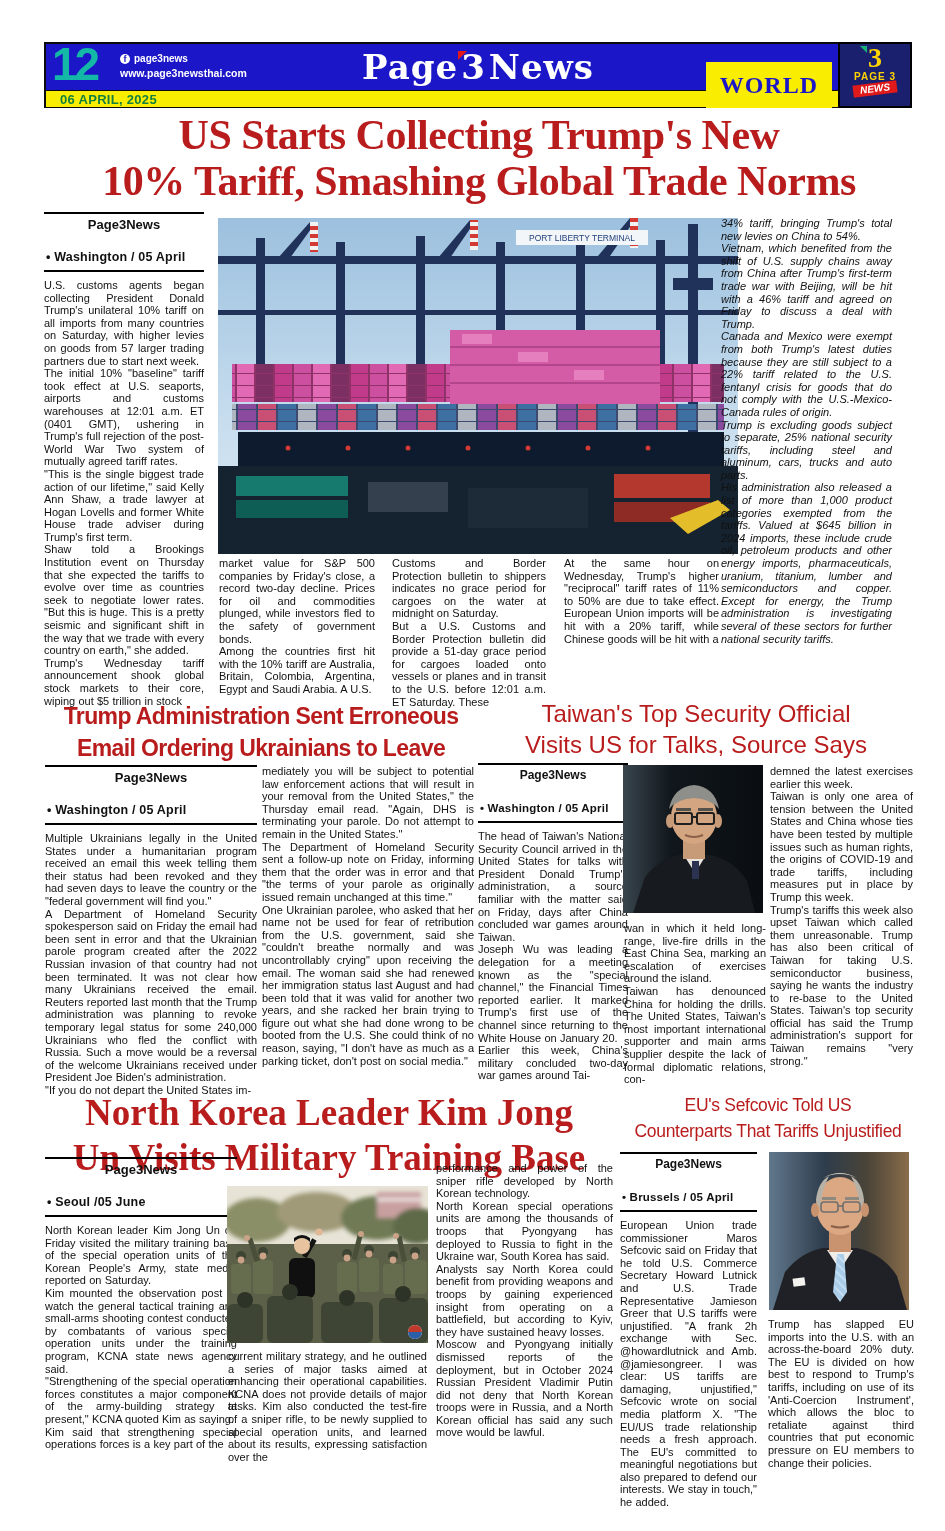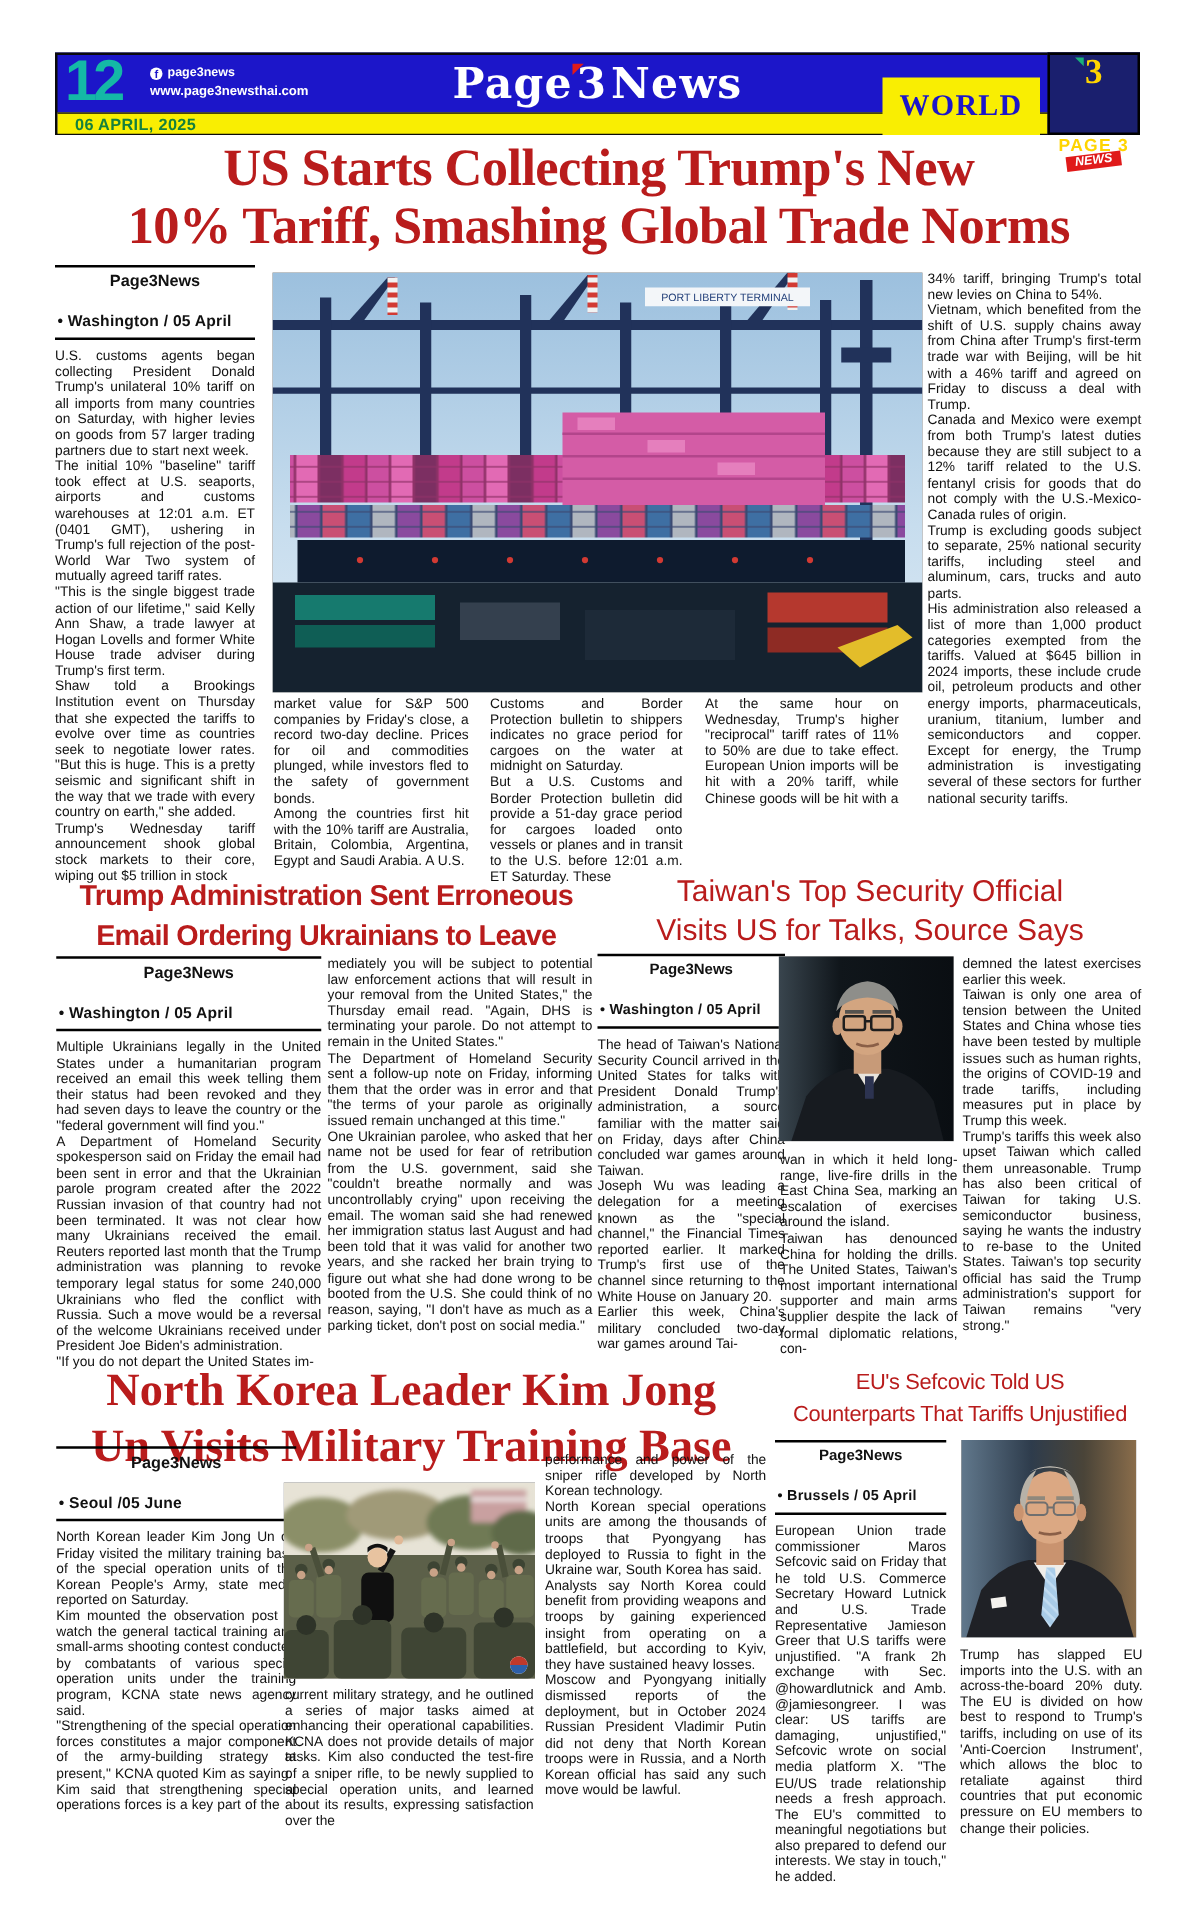--- a/index.html
+++ b/index.html
@@ -24,21 +24,21 @@
   .masthead .m3::before{content:"";position:absolute;left:0;top:4px;width:0;height:0;
             border-left:9px solid #e01a1a;border-bottom:9px solid transparent;}
   .world-box{position:absolute;right:78px;top:18px;z-index:2;background:#f9ee02;padding:0 14px;height:46px;
              display:flex;align-items:center;}
   .world-box span{font-family:"Liberation Serif",serif;font-weight:bold;font-size:24px;color:#1c16c9;letter-spacing:1px;}
   .logo{position:absolute;right:-2px;top:-2px;z-index:3;width:74px;height:66px;background:#1a1f6e;
         border:2px solid #000;box-sizing:border-box;display:flex;flex-direction:column;align-items:center;}
   .logo-3{position:relative;font-family:"Liberation Serif",serif;font-weight:bold;font-size:28px;line-height:28px;color:#ffd400;}
   .logo-3::before{content:"";position:absolute;left:-8px;top:2px;width:0;height:0;
         border-right:7px solid #19b07a;border-bottom:7px solid transparent;}
-  .logo-page{font-size:14px;font-weight:bold;color:#ffd400;letter-spacing:1px;line-height:9px;margin-top:40px;}
+  .logo-page{font-size:10px;font-weight:bold;color:#ffd400;letter-spacing:1px;line-height:9px;}
   .logo-news{margin-top:2px;background:#e01a1a;color:#fff;font-style:italic;font-weight:bold;font-size:10px;
         line-height:12px;padding:0 7px;transform:rotate(-7deg);}
   .date-text{font-size:13px;font-weight:bold;color:#15803d;letter-spacing:0.3px;}
 
   
   .hl{position:absolute;text-align:center;color:#b91c1c;}
   .hl div{white-space:nowrap;}
   .hl-lead{left:45px;top:112px;width:868px;font-family:"Liberation Serif",serif;font-weight:bold;
            font-size:42px;line-height:46px;letter-spacing:-0.5px;}
   .hl-uk{left:45px;top:700px;width:432px;font-weight:bold;font-size:23px;line-height:32px;letter-spacing:-0.6px;}
@@ -55,21 +55,21 @@
   .byline.small .dl{font-size:11.5px;}
 
   
   .col{position:absolute;}
   .col p{margin:0;text-align:justify;font-size:11px;line-height:12.6px;word-spacing:0.2px;}
 
   .lead-col1{left:44px;top:212px;width:160px;}
   .lead-colA{left:219px;top:557px;width:156px;}
   .lead-colB{left:392px;top:557px;width:154px;}
   .lead-colC{left:564px;top:557px;width:155px;}
-  .lead-col5{left:742px;top:217px;width:171px;}
+  .lead-col5{left:721px;top:217px;width:171px;font-style:italic;}
 
   .uk-col1{left:45px;top:765px;width:212px;}
   .uk-col2{left:262px;top:765px;width:212px;}
 
   .tw-col1{left:478px;top:763px;width:150px;}
   .tw-col2{left:624px;top:922px;width:142px;}
   .tw-col3{left:770px;top:765px;width:143px;}
 
   .nk-col1{left:45px;top:1157px;width:192px;}
   .nk-col2{left:228px;top:1350px;width:199px;}
@@ -238,21 +238,21 @@
   </div>
   <div class="col lead-colC">
     <div>
         <p>At the same hour on Wednesday, Trump's higher "reciprocal" tariff rates of 11% to 50% are due to take effect. European Union imports will be hit with a 20% tariff, while Chinese goods will be hit with a</p>
       </div>
   </div>
   <div class="col lead-col5">
     <div>
         <p>34% tariff, bringing Trump's total new levies on China to 54%.</p>
         <p>Vietnam, which benefited from the shift of U.S. supply chains away from China after Trump's first-term trade war with Beijing, will be hit with a 46% tariff and agreed on Friday to discuss a deal with Trump.</p>
-        <p>Canada and Mexico were exempt from both Trump's latest duties because they are still subject to a 12% tariff related to the U.S. fentanyl crisis for goods that do not comply with the U.S.-Mexico-Canada rules of origin.</p>
+        <p>Canada and Mexico were exempt from both Trump's latest duties because they are still subject to a 22% tariff related to the U.S. fentanyl crisis for goods that do not comply with the U.S.-Mexico-Canada rules of origin.</p>
         <p>Trump is excluding goods subject to separate, 25% national security tariffs, including steel and aluminum, cars, trucks and auto parts.</p>
         <p>His administration also released a list of more than 1,000 product categories exempted from the tariffs. Valued at $645 billion in 2024 imports, these include crude oil, petroleum products and other energy imports, pharmaceuticals, uranium, titanium, lumber and semiconductors and copper. Except for energy, the Trump administration is investigating several of these sectors for further national security tariffs.</p>
       </div>
   </div>
 
   <div class="hl hl-uk">
     <div>Trump Administration Sent Erroneous</div>
     <div>Email Ordering Ukrainians to Leave</div>
   </div>
   <div class="col uk-col1">

